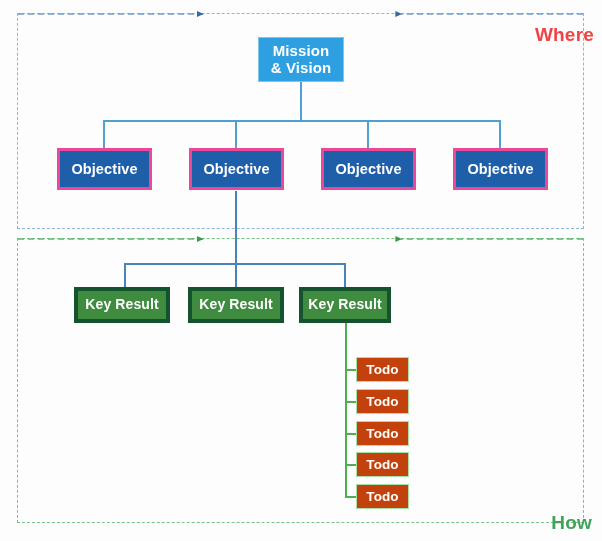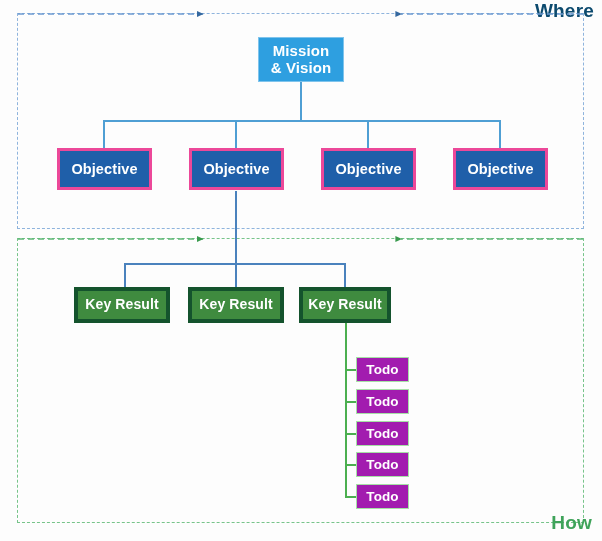--- a/index.html
+++ b/index.html
@@ -39,22 +39,22 @@
   }
   .zone-label {
     position: absolute;
     font-size: 19px;
     font-weight: 600;
     letter-spacing: .2px;
     white-space: nowrap;
   }
   .zone-label.where {
     right: 8px;
-    top: 0;
-    color: #0c4a6e;
+    top: 24px;
+    color: #ef4444;
   }
   .zone-label.how {
     right: 10px;
     bottom: 7px;
     color: #3fa35a;
     margin-top: 24px;
   }
 
   
   .flowline { position: absolute; }
@@ -82,21 +82,21 @@
     background: #1f5fa9;
     border: 3px solid #ec4899;
     font-size: 14.5px;
   }
   .node-keyresult {
     background: #3f8b3f;
     border: 4px solid #14532d;
     font-size: 14px;
   }
   .node-todo {
-    background: #a21caf;
+    background: #c2410c;
     border: 1px solid #a6e0a6;
     font-size: 13.5px;
   }
 
   
   .conn {
     position: absolute;
     background: #4f9fd4;
   }
   .conn-blue-dark { background: #4a82bd; }

